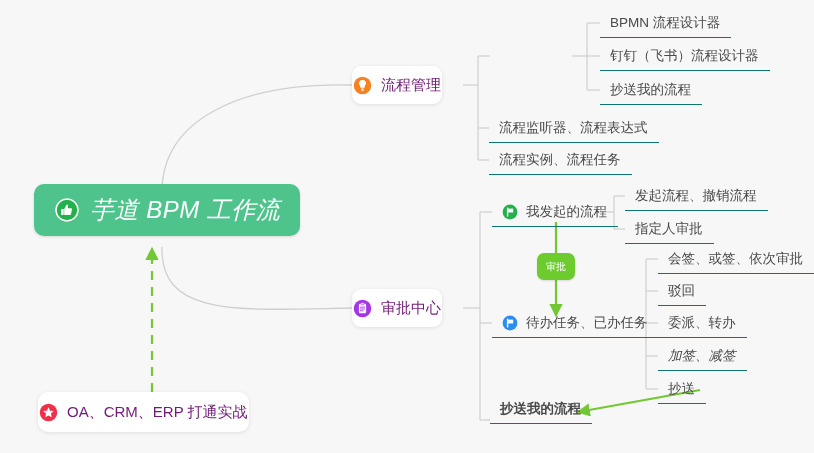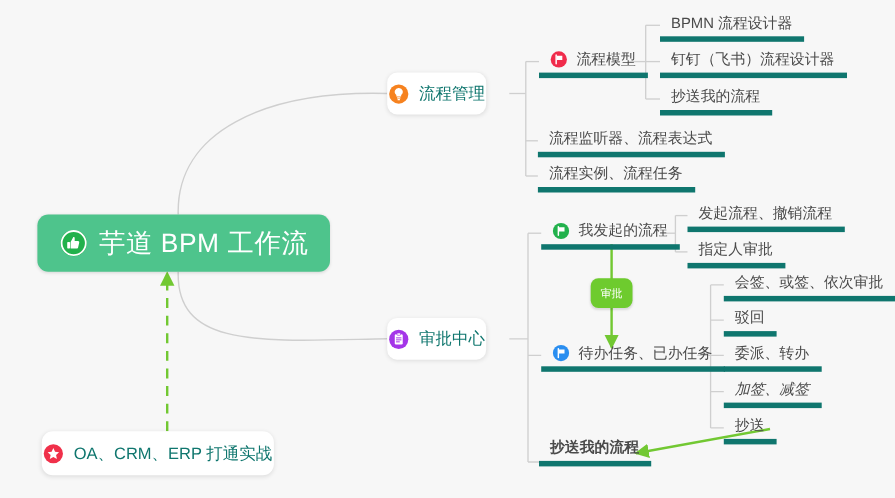--- a/index.html
+++ b/index.html
@@ -29,29 +29,29 @@
   }
   .root .label{margin-left:10px;white-space:nowrap;}
 
   .card{
     background:#ffffff;
     border-radius:9px;
     height:38px;
     padding:0 1px;
     box-shadow:0 1px 4px rgba(0,0,0,.10);
     font-size:15px;
-    color:#0f766e;
+    color:#701a75;
   }
   .card .label{margin-left:9px;white-space:nowrap;}
 
   
   .leaf{
     height:30px;
     padding:0 11px 0 10px;
-    border-bottom:5px solid #0f766e;
+    border-bottom:1px solid #0f766e;
     font-size:13.5px;
     color:#4a4a4a;
     white-space:nowrap;
     background:transparent;
   }
   .leaf .label{white-space:nowrap;}
   .leaf .ico+.label{margin-left:8px;}
 
   
   .badge{
@@ -116,21 +116,21 @@
     <defs>
       <marker id="ah" markerWidth="7" markerHeight="7" refX="5.4" refY="3" orient="auto">
         <path d="M0,0 L6,3 L0,6 z" fill="#72c832"></path>
       </marker>
     </defs>
     <line x1="556" y1="222" x2="556" y2="316" stroke="#72c832" stroke-width="2.2" marker-end="url(#ah)"></line>
     <line x1="700" y1="390" x2="578" y2="412" stroke="#72c832" stroke-width="2.2" marker-end="url(#ah)"></line>
     <line x1="152" y1="392" x2="152" y2="248" stroke="#72c832" stroke-width="2.2" stroke-dasharray="9 7" marker-end="url(#ah)"></line>
   </svg>
 
-  <div class="node root" style="left:34px;top:195px;">
+  <div class="node root" style="left:34px;top:184px;font-style:italic;">
     <span class="ico">
       <svg width="26" height="26" viewBox="0 0 26 26">
         <circle cx="13" cy="13" r="12" fill="#22b14c"></circle>
         <circle cx="13" cy="13" r="11" fill="none" stroke="#ffffff" stroke-width="1.6"></circle>
         <path d="M10.2 12.1 L12.4 7.9 C12.7 7.2 13.9 7.4 13.9 8.3 L13.9 11.2 L17 11.2 C17.7 11.2 18.2 11.9 18 12.6 L17 17 C16.9 17.6 16.4 18 15.8 18 L10.2 18 Z" fill="#ffffff"></path>
         <rect x="7.1" y="11.9" width="2.6" height="6.1" rx="0.7" fill="#ffffff"></rect>
       </svg>
     </span>
     <span class="label">芋道 BPM 工作流</span>
   </div>
@@ -140,30 +140,20 @@
       <svg width="19" height="19" viewBox="0 0 20 20">
         <circle cx="10" cy="10" r="9.2" fill="#f6821f"></circle>
         <path d="M10 4.2 A3.7 3.7 0 0 0 7.7 10.9 L7.7 12.3 L12.3 12.3 L12.3 10.9 A3.7 3.7 0 0 0 10 4.2 Z" fill="#ffffff"></path>
         <rect x="8.3" y="13.1" width="3.4" height="1.2" rx="0.6" fill="#ffffff"></rect>
         <rect x="8.8" y="14.8" width="2.4" height="1.1" rx="0.55" fill="#ffffff"></rect>
       </svg>
     </span>
     <span class="label">流程管理</span>
   </div>
 
-  <div class="node leaf" style="left:490px;top:41px;">
-    <span class="ico">
-      <svg width="16" height="16" viewBox="0 0 18 18">
-        <circle cx="9" cy="9" r="8.3" fill="#f02b4b"></circle>
-        <path d="M6.3 4.6 L6.3 13.4" stroke="#ffffff" stroke-width="1.5" stroke-linecap="round"></path>
-        <path d="M6.9 5.2 L12.6 5.2 L12.6 9.5 L6.9 9.5 Z" fill="#ffffff"></path>
-      </svg>
-    </span>
-    <span class="label">流程模型</span>
-  </div>
 
   <div class="node leaf" style="left:600px;top:8px;">
     <span class="label">BPMN 流程设计器</span>
   </div>
   <div class="node leaf" style="left:600px;top:41px;">
     <span class="label">钉钉（飞书）流程设计器</span>
   </div>
   <div class="node leaf" style="left:600px;top:75px;">
     <span class="label">抄送我的流程</span>
   </div>

